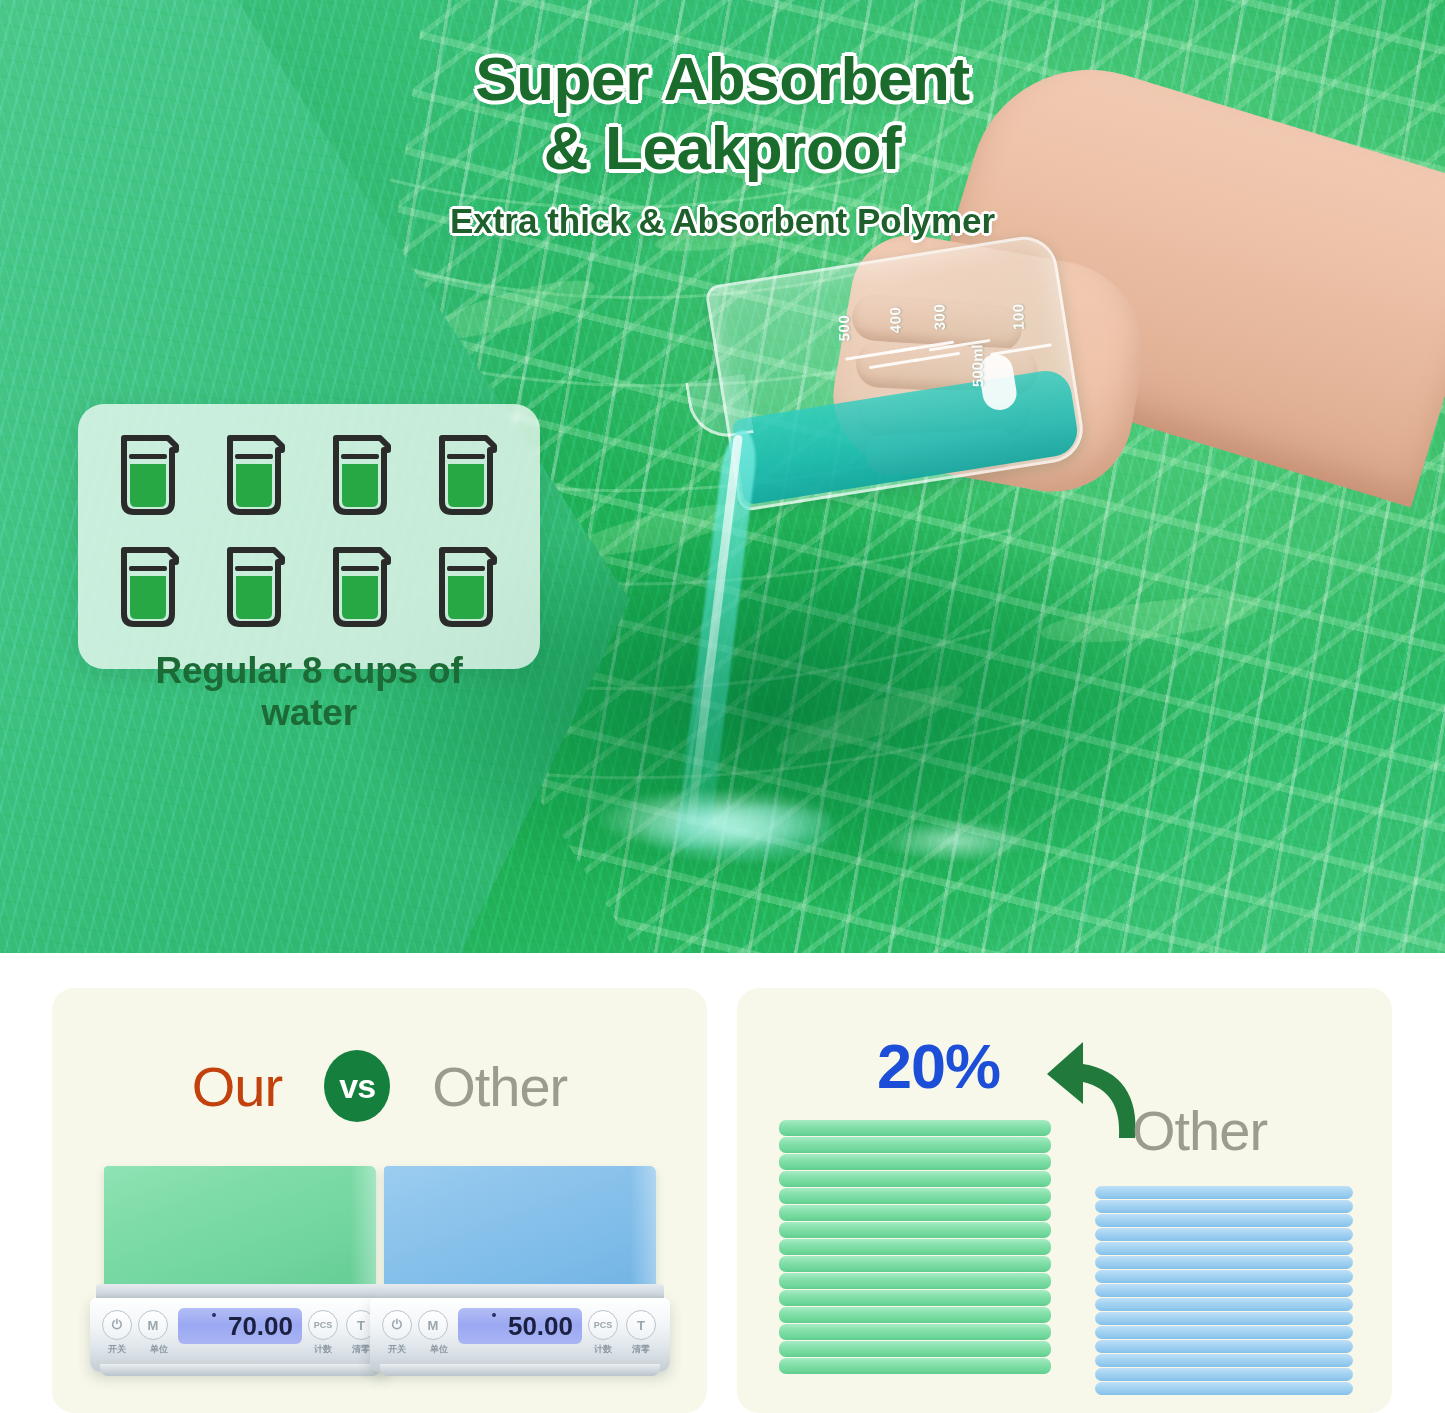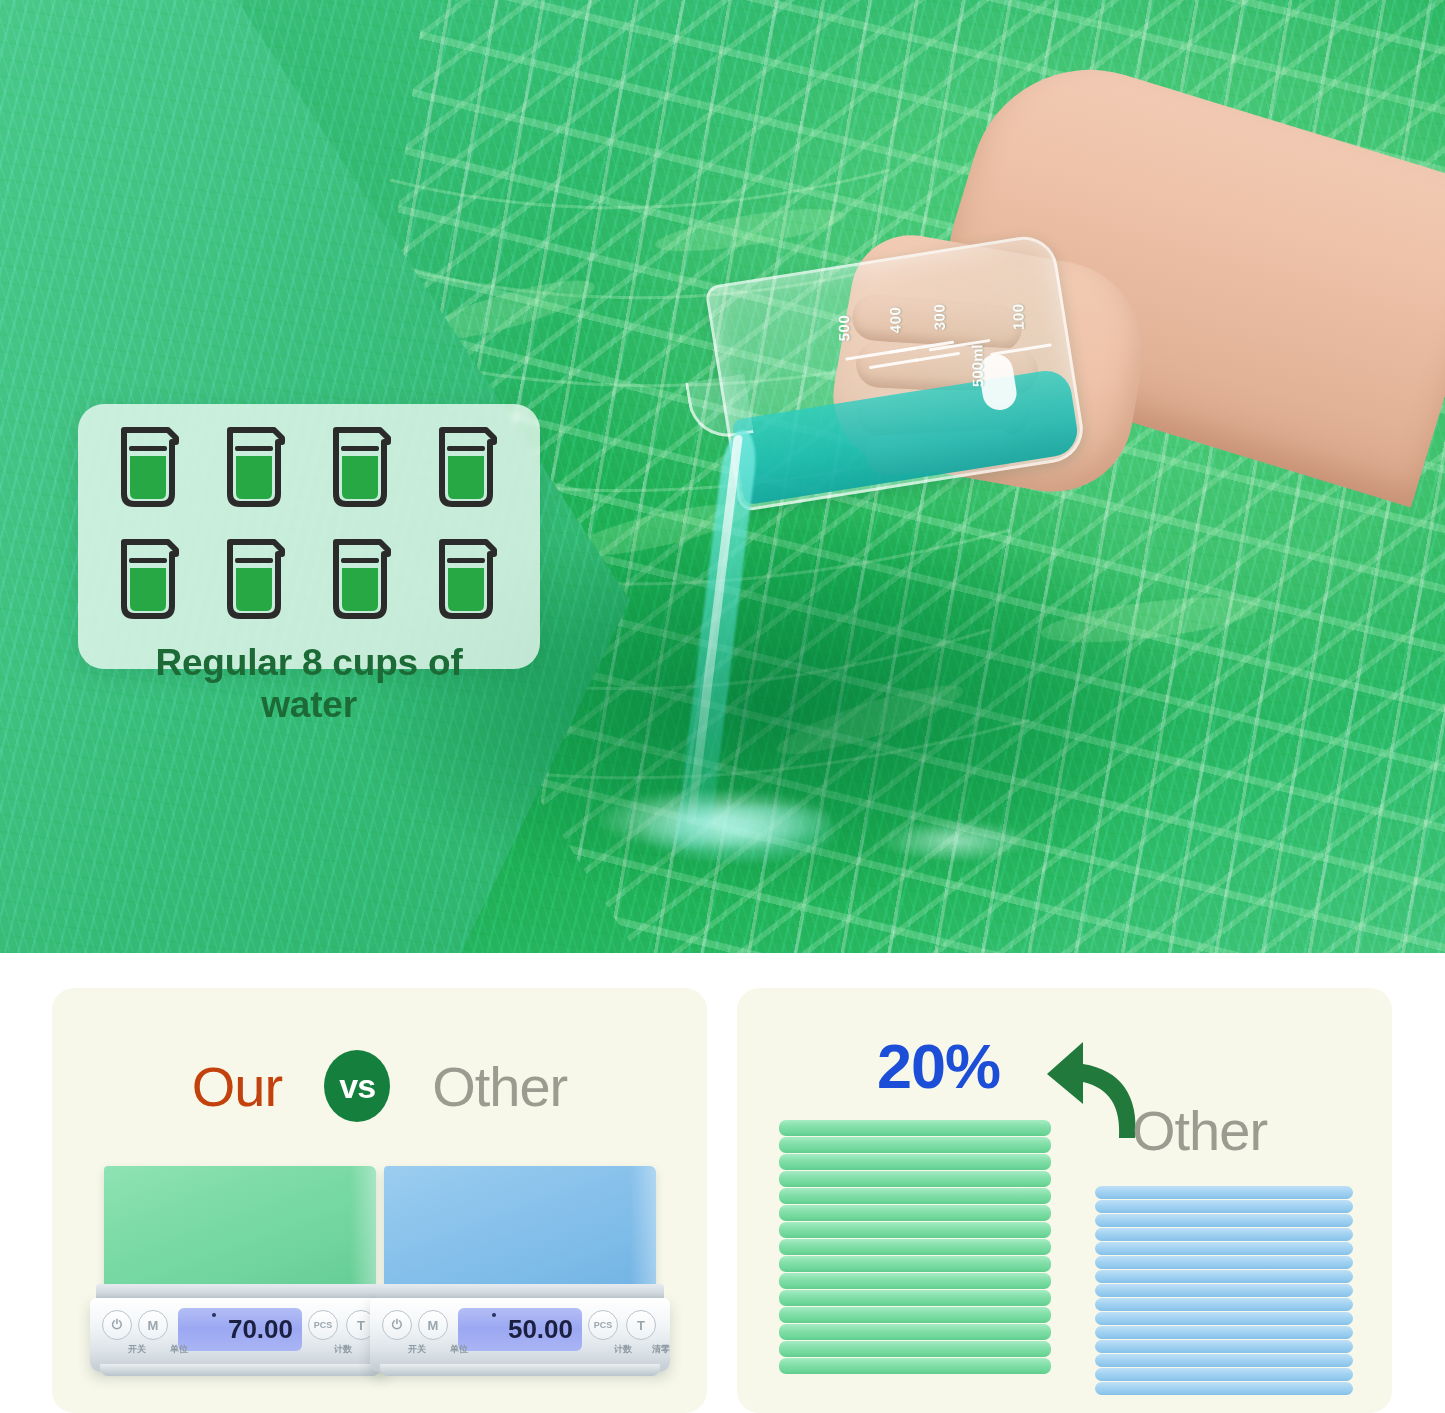--- a/index.html
+++ b/index.html
@@ -185,21 +185,21 @@
       0 4px 9px rgba(0,70,30,.20);
   }
 
   
   .cups-card{
     position:absolute; left:78px; top:404px; width:462px; height:265px;
     background:rgba(255,255,255,.72);
     border-radius:26px;
     box-shadow:0 6px 24px rgba(0,70,40,.14);
     backdrop-filter:blur(2px);
-    padding:16px 26px 0 26px;
+    padding:24px 26px 0 26px;
   }
   .cups-grid{
     display:grid; grid-template-columns:repeat(4,1fr);
     row-gap:20px; column-gap:14px; justify-items:center;
   }
   .beaker-ico{ width:72px; height:92px; display:block; }
   .cups-caption{
     margin-top:18px; text-align:center; font-size:37px; font-weight:600;
     color:#1c6b36; letter-spacing:-.2px;
   }
@@ -259,21 +259,21 @@
     background:linear-gradient(180deg,#ffffff 0%, #f2f5f7 38%, #dde4e9 70%, #c3ccd3 100%);
     border-radius:6px 6px 10px 10px;
     box-shadow:0 6px 14px rgba(0,40,30,.16);
   }
   .scale-foot{
     position:absolute; left:10px; top:198px; width:280px; height:12px;
     background:linear-gradient(180deg,#e9eef1,#b9c4cb);
     border-radius:0 0 8px 8px;
   }
   .lcd{
-    position:absolute; left:88px; top:10px; width:124px; height:43px;
+    position:absolute; left:88px; top:10px; width:124px; height:36px;
     background:linear-gradient(180deg,#b3bdf5 0%, #9ba8f2 48%, #aab5f4 100%);
     border-radius:6px;
     display:flex; align-items:center; justify-content:flex-end;
     padding-right:9px;
     font-family:"Liberation Sans", sans-serif;
     font-size:26px; font-weight:700; color:#1b2040;
   }
   .lcd-dot{
     position:absolute; left:34px; top:5px; width:4px; height:4px;
     background:#2a3060; border-radius:50%;
@@ -282,21 +282,21 @@
     position:absolute; top:12px; width:30px; height:30px; border-radius:50%;
     border:1.5px solid #b9c4cc;
     background:linear-gradient(180deg,#ffffff,#eef2f5);
     display:flex; align-items:center; justify-content:center;
     font-size:13px; color:#9aa6ae; font-weight:700;
   }
   .btn-a{ left:12px; } .btn-b{ left:48px; }
   .btn-c{ left:218px; } .btn-d{ left:256px; }
   .btn-cn{
     position:absolute; top:45px; font-size:9px; color:#8d99a2; width:34px;
-    text-align:center; font-weight:700;margin-left:20px;
+    text-align:center; font-weight:700;
   }
   .cn-a{ left:10px; } .cn-b{ left:52px; } .cn-c{ left:216px; } .cn-d{ left:254px; }
 
   
   .pct{
     position:absolute; left:140px; top:42px;
     font-size:63px; font-weight:700; color:#1d4ed8; letter-spacing:-1px;
   }
   .arrow-ico{ position:absolute; left:302px; top:46px; width:104px; height:112px; }
   .lbl-other2{
@@ -375,20 +375,25 @@
       <div class="grad-label" style="left:214px;top:58px">300</div>
       <div class="grad-label" style="left:292px;top:70px">100</div>
       <div class="beaker-pill"></div>
       <div class="beaker-ml">500ml</div>
     </div>
 
     <div class="stream"></div>
     <div class="stream-hi"></div>
     <div class="splash"></div>
 
+    <div class="headline">
+      <div class="h-line">Super Absorbent</div>
+      <div class="h-line">&amp; Leakproof</div>
+      <div class="h-sub">Extra thick &amp; Absorbent Polymer</div>
+    </div>
 
     <div class="cups-card">
       <div class="cups-grid">
         <svg class="beaker-ico" viewBox="0 0 72 92">
           <path d="M10 10 H54 L62 18 V22 H58 V74 Q58 84 48 84 H20 Q10 84 10 74 Z" fill="none" stroke="#2b2b2b" stroke-width="6" stroke-linejoin="round"></path>
           <rect x="15" y="26" width="38" height="5" rx="2" fill="#2b2b2b"></rect>
           <path d="M16 36 H52 V73 Q52 79 46 79 H22 Q16 79 16 73 Z" fill="#28a745"></path>
         </svg>
         <svg class="beaker-ico" viewBox="0 0 72 92">
           <path d="M10 10 H54 L62 18 V22 H58 V74 Q58 84 48 84 H20 Q10 84 10 74 Z" fill="none" stroke="#2b2b2b" stroke-width="6" stroke-linejoin="round"></path>

